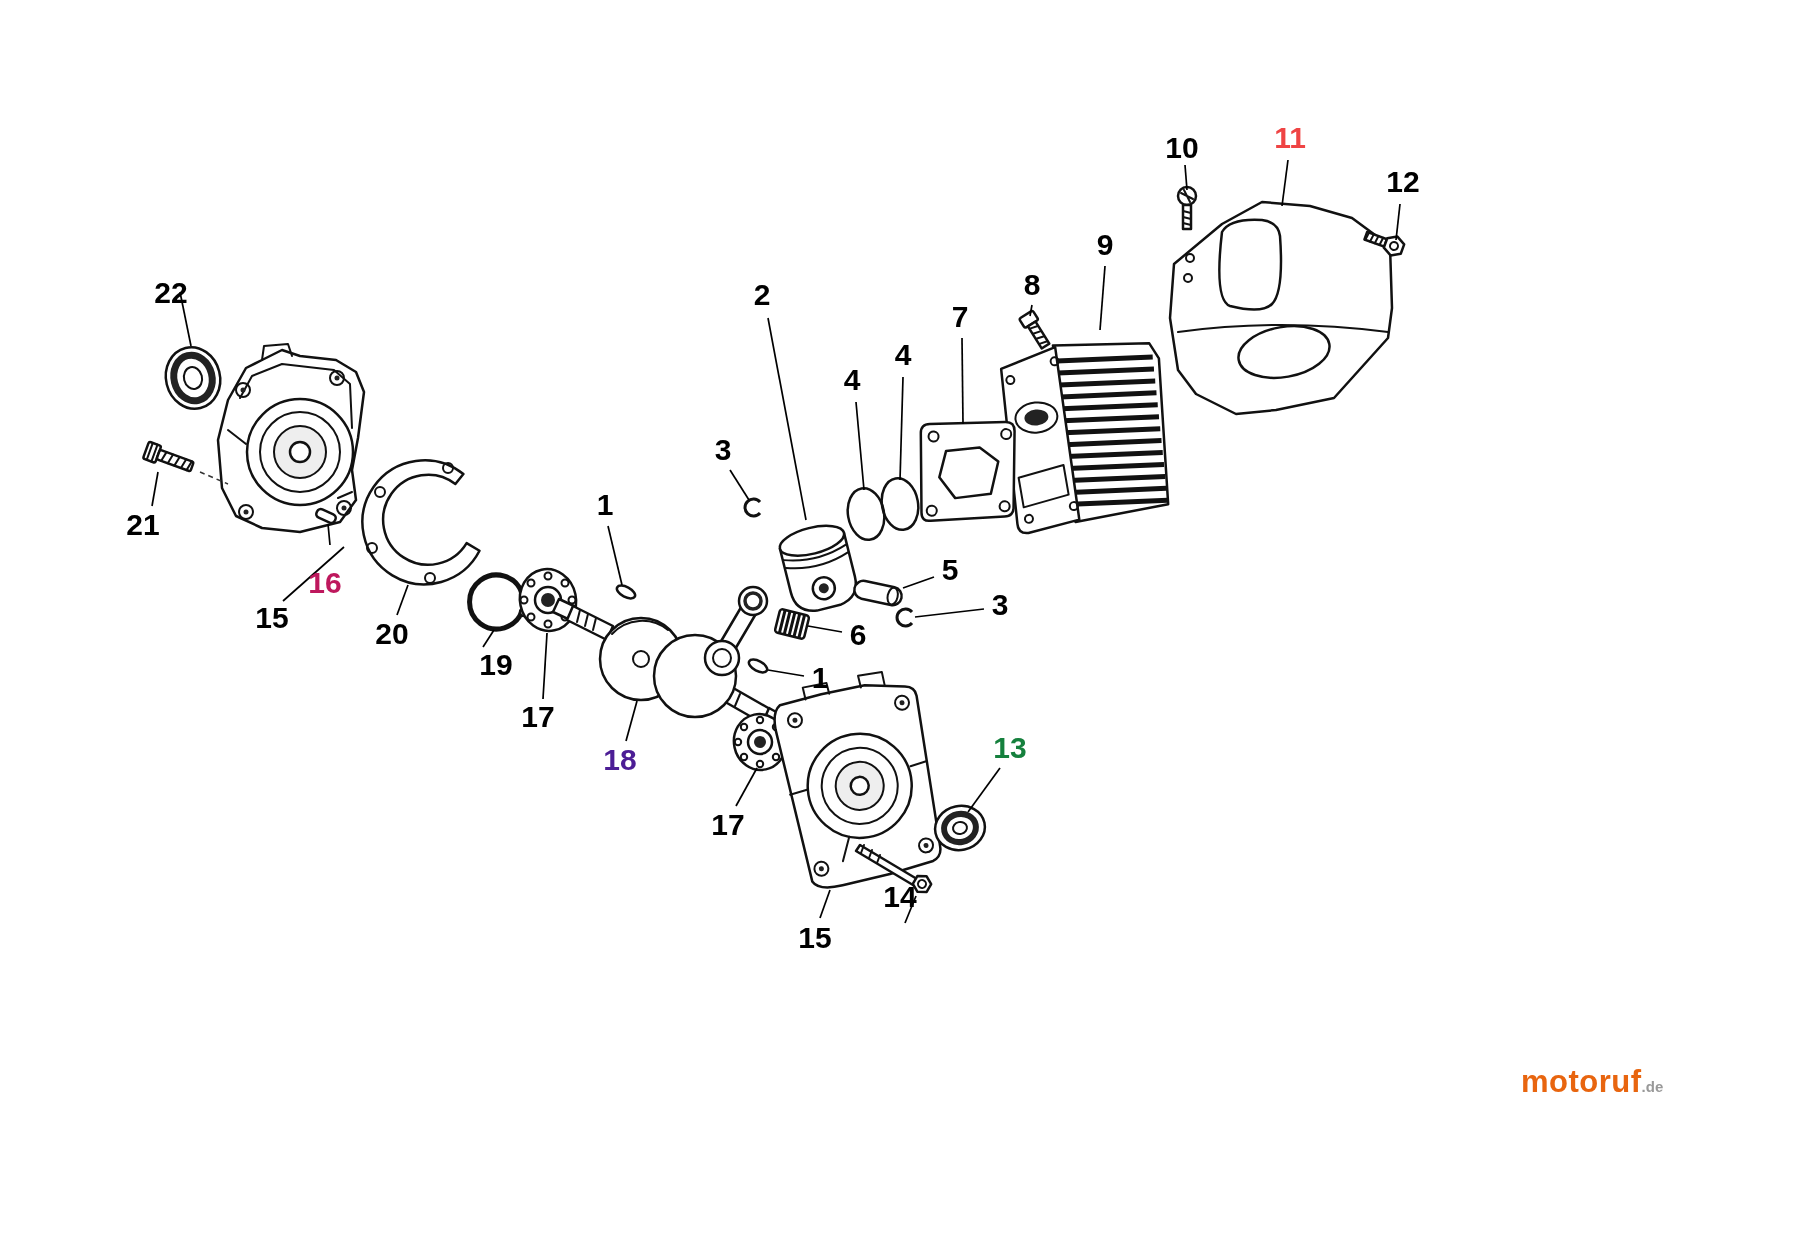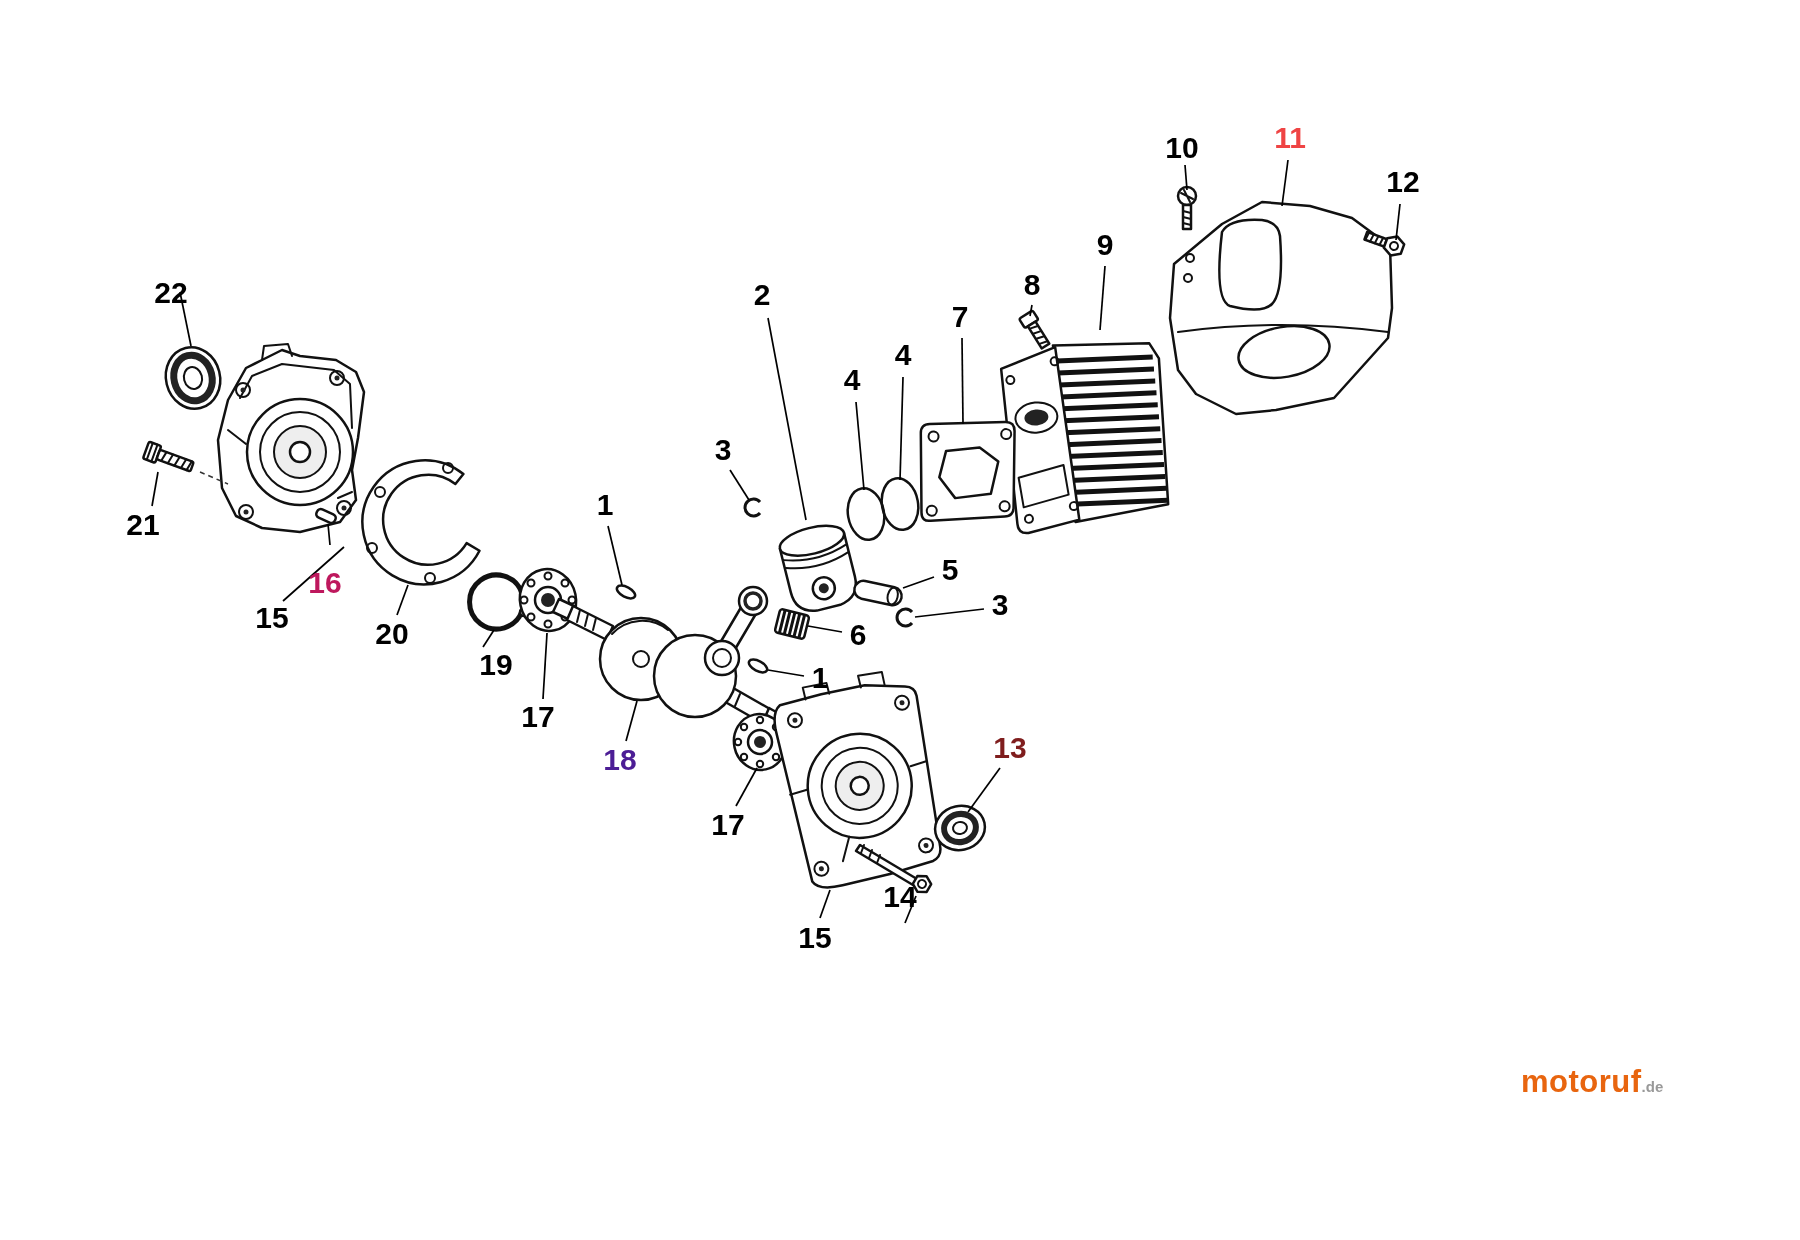--- a/index.html
+++ b/index.html
@@ -292,21 +292,21 @@
       <div class="part-label" style="left: 960px; top: 317px; color: rgb(0, 0, 0);">7</div>
       <div class="part-label" style="left: 1032px; top: 285px; color: rgb(0, 0, 0);">8</div>
       <div class="part-label" style="left: 1105px; top: 245px; color: rgb(0, 0, 0);">9</div>
       <div class="part-label" style="left: 1182px; top: 148px; color: rgb(0, 0, 0); text-align: center;">10</div>
       <div class="part-label" style="left: 1290px; top: 138px; color: #ef4444;">11</div>
       <div class="part-label" style="left: 1403px; top: 182px; color: rgb(0, 0, 0);">12</div>
       <div class="part-label" style="left: 950px; top: 570px; color: rgb(0, 0, 0);">5</div>
       <div class="part-label" style="left: 1000px; top: 605px; color: rgb(0, 0, 0);">3</div>
       <div class="part-label" style="left: 858px; top: 635px; color: rgb(0, 0, 0);">6</div>
       <div class="part-label" style="left: 820px; top: 678px; color: rgb(0, 0, 0);">1</div>
-      <div class="part-label" style="left: 1010px; top: 748px; color: #7f1d1d;">13</div>
+      <div class="part-label" style="left: 1010px; top: 748px; color: #15803d;">13</div>
       <div class="part-label" style="left: 815px; top: 938px; color: rgb(0, 0, 0);">15</div>
       <div class="part-label" style="left: 900px; top: 897px; color: rgb(0, 0, 0);">14</div>
     </div>
 
   <div class="watermark">
     <span class="wm-main" style="color: rgb(232, 101, 15);">motoruf</span><span class="wm-suffix" style="color: rgb(153, 153, 153);">.de</span>
   </div>
 
 </div>
 

